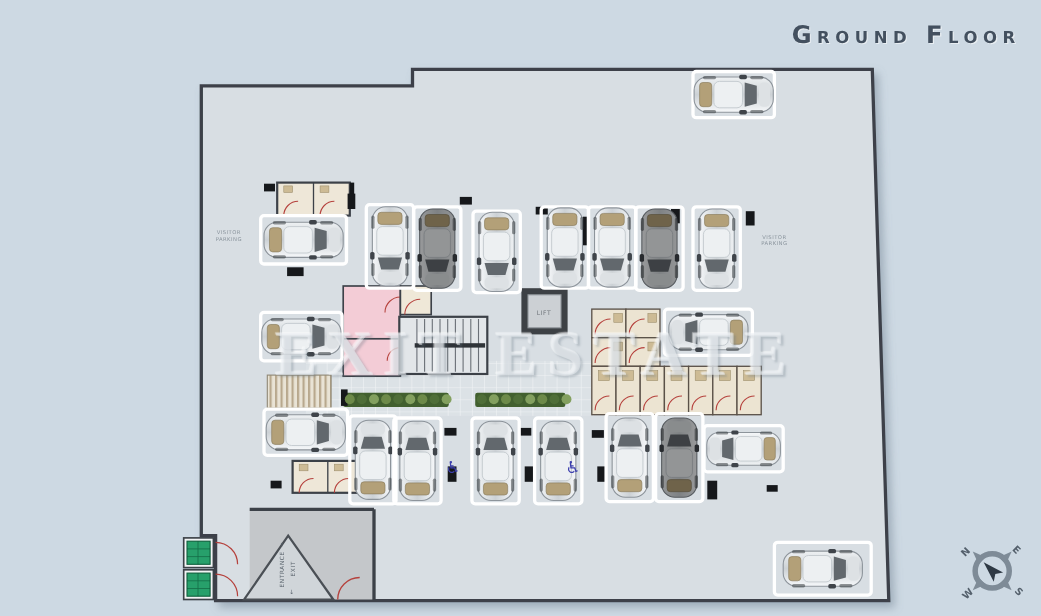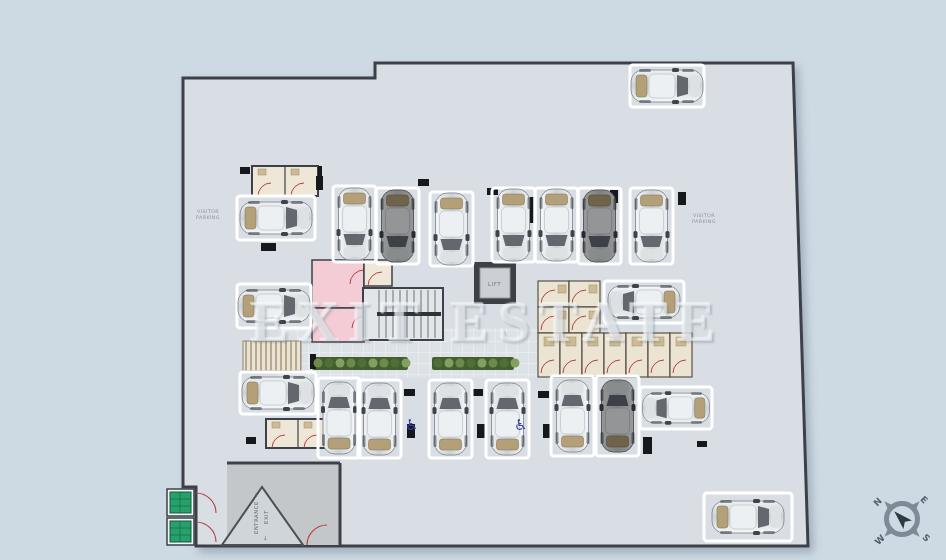--- a/index.html
+++ b/index.html
@@ -23,20 +23,21 @@
   .rampLabel{fill:#59636c;font-size:5.2px;letter-spacing:0.6px;}
   .hcicon{fill:#3c3fae;font-size:15px;}
   .compassLetter{fill:#54606c;font-size:9px;font-weight:700;}
   .liftLabel{fill:#70767c;font-size:5.5px;letter-spacing:0.5px;}
 </style>
 </head>
 <body>
 
 <div id="canvas">
 
+  <div id="page-title">Ground Floor</div>
   <div id="wm2" class="watermark">EXIT ESTATE</div>
 
   <svg id="plan-svg" width="946" height="560" viewBox="0 0 946 560">
     <defs>
       <linearGradient id="carBody" x1="0" y1="0" x2="1" y2="0">
         <stop offset="0" stop-color="#f6f8fa"></stop>
         <stop offset="0.5" stop-color="#ccd1d5"></stop>
         <stop offset="1" stop-color="#eef1f3"></stop>
       </linearGradient>
       <g id="car">

